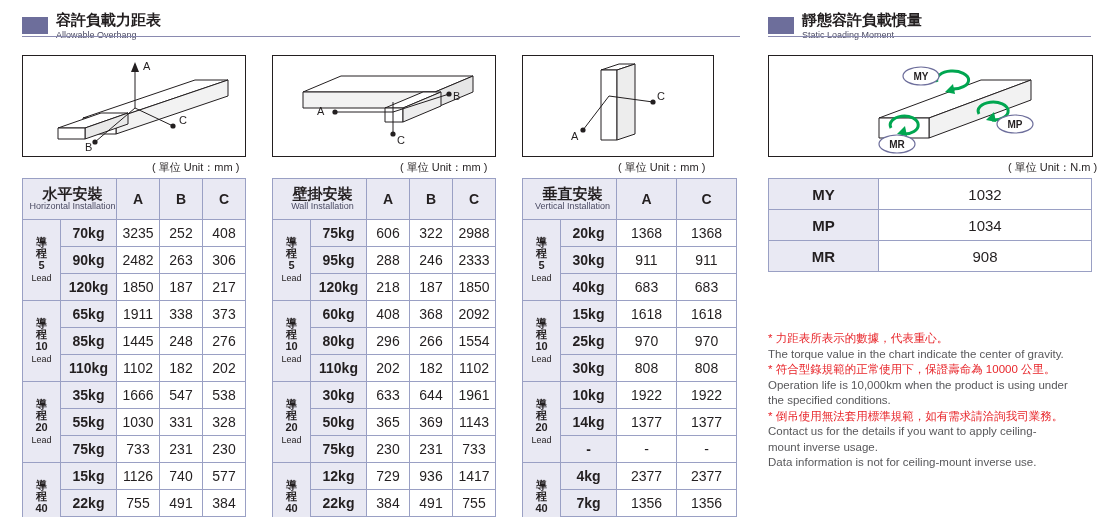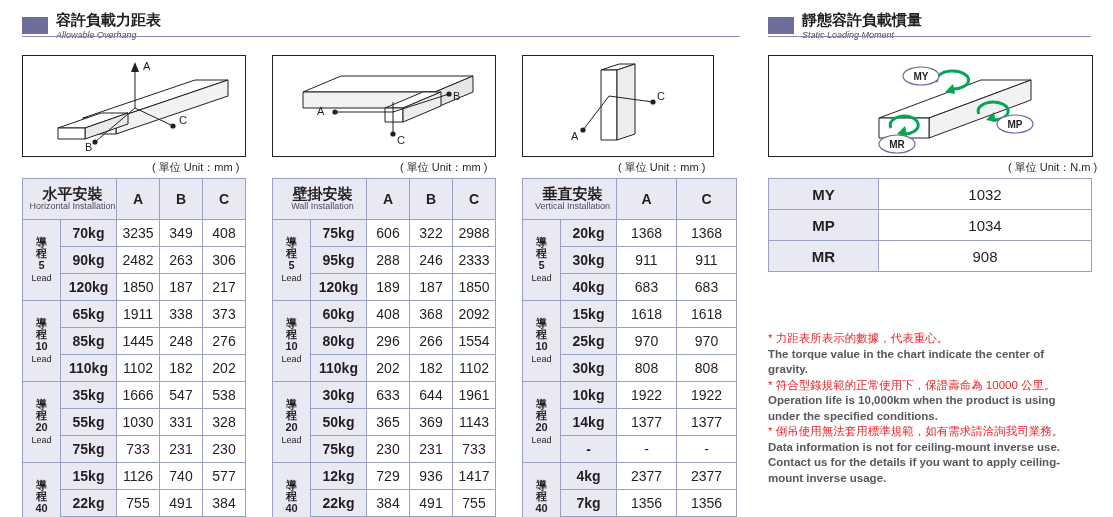--- a/index.html
+++ b/index.html
@@ -10,21 +10,21 @@
     color:#231f20;
     position:relative;
     overflow:hidden;
   }
   .page{position:relative;width:1113px;height:517px;}
 
   
   .sec-head{position:absolute;display:flex;align-items:center;height:22px;}
   .sec-bar{width:26px;height:17px;background:#6d6e9b;margin-right:8px;}
   .sec-title{font-size:15px;font-weight:bold;letter-spacing:0px;color:#231f20;white-space:nowrap;}
-  .sec-title .en{font-style:italic;}
+  .sec-title .en{}
   .sec-rule{position:absolute;height:1px;background:#8a8ab0;}
 
   
   .diag{position:absolute;border:1px solid #231f20;background:#fff;}
   .unit{position:absolute;font-size:11px;color:#231f20;white-space:nowrap;}
 
   
   table.t{position:absolute;border-collapse:collapse;table-layout:fixed;}
   table.t td,table.t th{
     border:1px solid #9aa0c4;
@@ -47,21 +47,21 @@
   .thickb td{border-bottom:2px solid #6f76a8;}
 
   
   table.mt{position:absolute;border-collapse:collapse;table-layout:fixed;}
   table.mt td{border:1px solid #9aa0c4;font-size:15px;text-align:center;height:30px;padding:0;}
   table.mt td.lbl{background:#e9e9f3;font-weight:bold;}
 
   
   .notes{position:absolute;font-size:11.5px;line-height:1.35;width:300px;margin-top:48px;}
   .notes .red{color:#e8252a;}
-  .notes .gray{color:#58585b;font-weight:bold;}
+  .notes .gray{color:#58585b;}
 </style>
 </head>
 <body>
 
 <div class="page">
 
   <div class="sec-head" style="left:22px;top:14px;">
     <div class="sec-bar"></div>
     <div class="sec-title">
       <span>容許負載力距表</span>
@@ -175,21 +175,21 @@
             <td class="hdr" style="height: 40px;">A</td>
             <td class="hdr" style="height: 40px;">B</td>
             <td class="hdr" style="height: 40px;">C</td>
           </tr>
           <tr>
             <td class="lead" rowspan="3">
               <div class="leadw">導<br>程<br>5<br><span style="font-size:9px;font-weight:normal">Lead</span></div>
             </td>
             <td class="kg">70kg</td>
             <td class="num">3235</td>
-            <td class="num">349</td>
+            <td class="num">252</td>
             <td class="num">408</td>
           </tr>
           <tr>
             <td class="kg">90kg</td>
             <td class="num">2482</td>
             <td class="num">263</td>
             <td class="num">306</td>
           </tr>
           <tr class="thickb">
             <td class="kg">120kg</td>
@@ -290,21 +290,21 @@
             <td class="num">2988</td>
           </tr>
           <tr>
             <td class="kg">95kg</td>
             <td class="num">288</td>
             <td class="num">246</td>
             <td class="num">2333</td>
           </tr>
           <tr class="thickb">
             <td class="kg">120kg</td>
-            <td class="num">189</td>
+            <td class="num">218</td>
             <td class="num">187</td>
             <td class="num">1850</td>
           </tr>
           <tr>
             <td class="lead" rowspan="3">
               <div class="leadw">導<br>程<br>10<br><span style="font-size:9px;font-weight:normal">Lead</span></div>
             </td>
             <td class="kg">60kg</td>
             <td class="num">408</td>
             <td class="num">368</td>
@@ -478,17 +478,17 @@
         </tr>
       </tbody>
   </table>
 
   <div class="notes" style="left:768px;top:283px;">
       <div class="red">* 力距表所表示的數據，代表重心。</div>
       <div class="gray">The torque value in the chart indicate the center of gravity.</div>
       <div class="red">* 符合型錄規範的正常使用下，保證壽命為 10000 公里。</div>
       <div class="gray">Operation life is 10,000km when the product is using under the specified conditions.</div>
       <div class="red">* 倒吊使用無法套用標準規範，如有需求請洽詢我司業務。</div>
+      <div class="gray">Contact us for the details if you want to apply ceiling-mount inverse usage.</div>
       <div class="gray">Data information is not for ceiling-mount inverse use.</div>
-      <div class="gray">Contact us for the details if you want to apply ceiling-mount inverse usage.</div>
     </div>
 
 </div>
 
 </body></html>

